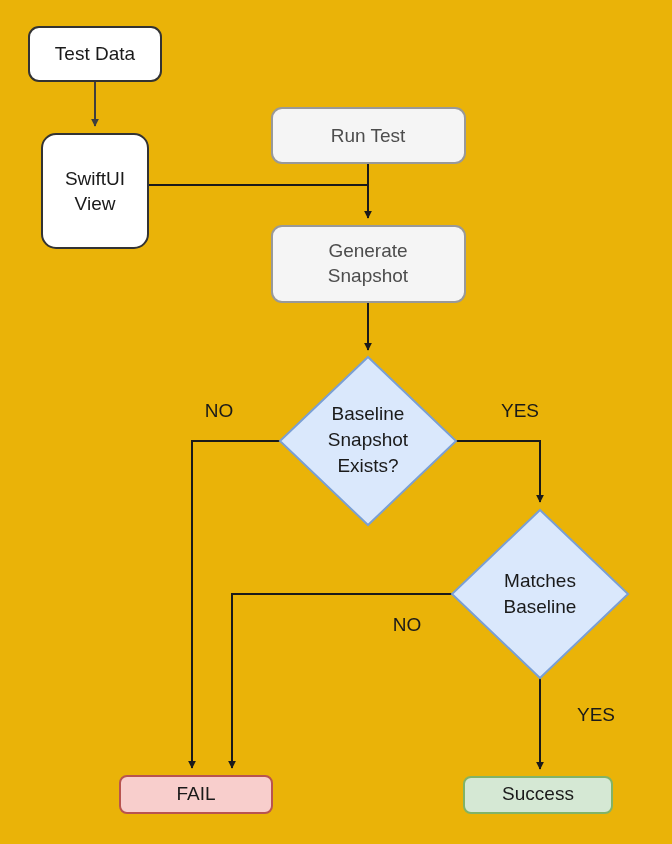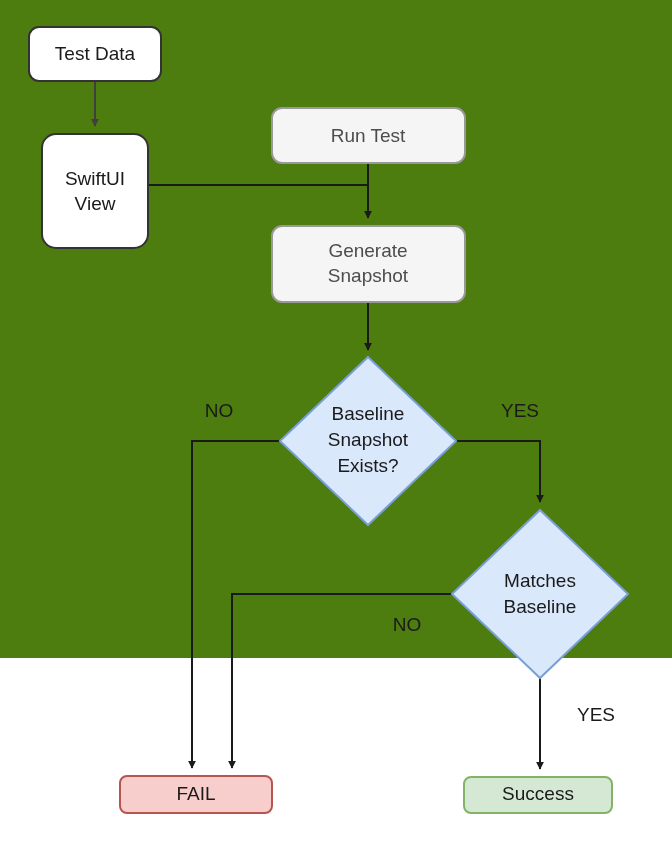--- a/index.html
+++ b/index.html
@@ -10,22 +10,22 @@
   }
   body {
     width: 672px;
     height: 844px;
     font-family: "Liberation Sans", sans-serif;
     overflow: hidden;
   }
   #diagram-root {
     position: relative;
     width: 672px;
-    height: 658px;
-    background: #4d7c0f;
+    height: 844px;
+    background: #eab308;
   }
   svg.flow-canvas {
     position: absolute;
     left: 0;
     top: 0;
     width: 672px;
     height: 844px;
   }
   .node-label {
     font-family: "Liberation Sans", sans-serif;

